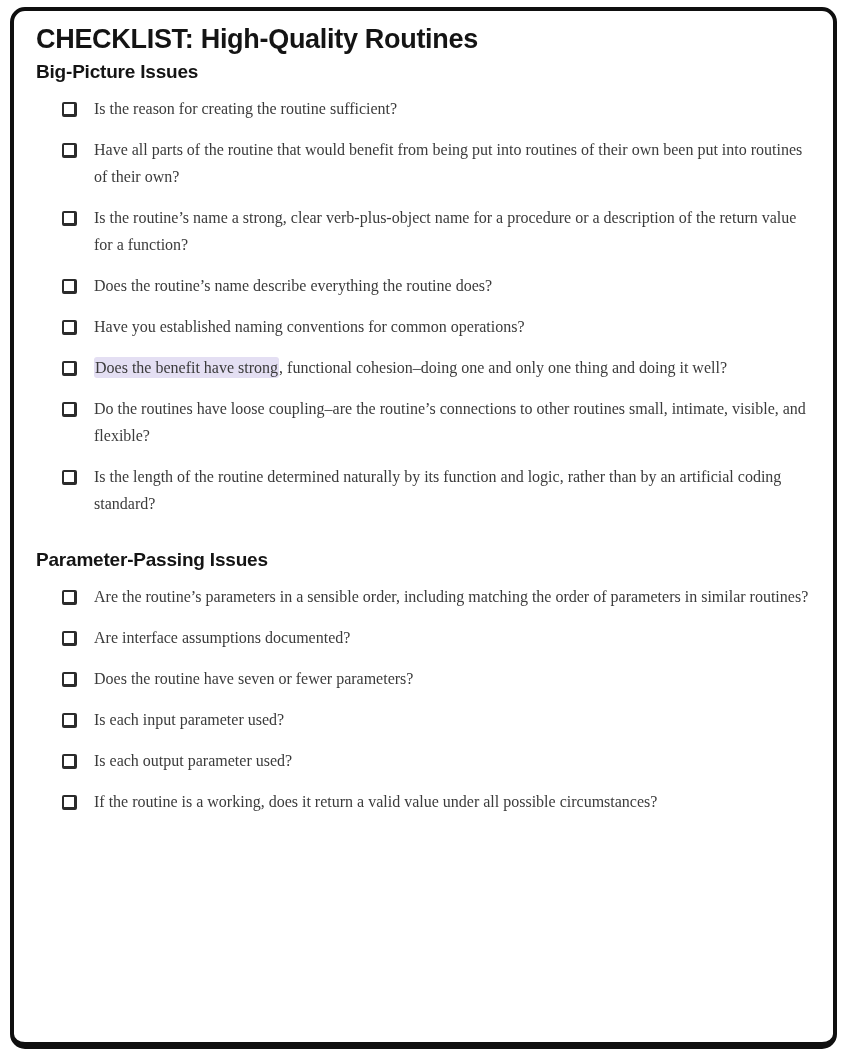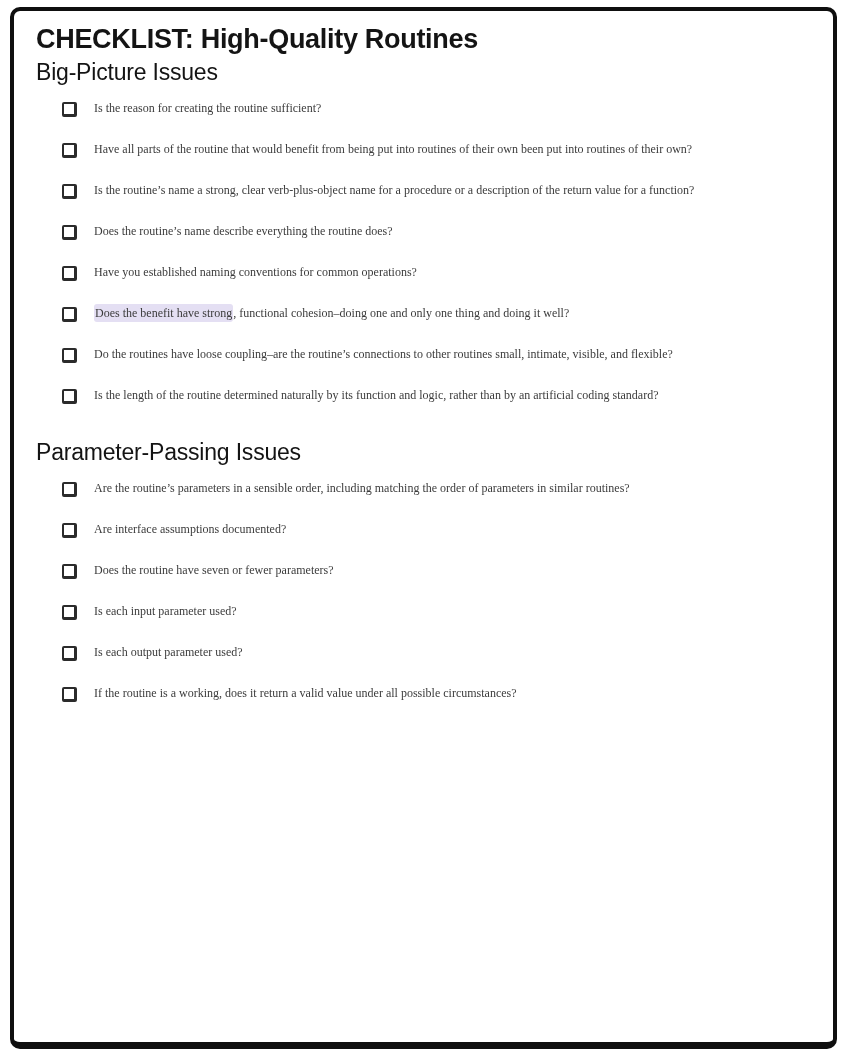--- a/index.html
+++ b/index.html
@@ -17,56 +17,56 @@
   }
   .sheet {
     position: absolute;
     left: 10px;
     top: 7px;
     right: 10px;
     bottom: 6px;
     box-sizing: border-box;
     border: 4px solid var(--border-color, #0f0f0f);
     border-bottom-width: 7px;
-    border-radius: 10px;
+    border-radius: 15px;
     padding: 12px 24px 8px 22px;
     overflow: hidden;
     background: #ffffff;
   }
   h1.doc-title {
     margin: 0 0 4px 0;
     font-family: "Liberation Sans", sans-serif;
     font-weight: bold;
     font-size: 27px;
     line-height: 32px;
     letter-spacing: -0.3px;
     color: var(--heading-color, #141414);
   }
   h2.section-heading {
     margin: 30px 0 10px 0;
     font-family: "Liberation Sans", sans-serif;
-    font-weight: normal;
-    font-size: 23px;
+    font-weight: bold;
+    font-size: 19px;
     line-height: 26px;
     letter-spacing: -0.2px;
     color: var(--heading-color, #141414);
   }
   h2.section-heading.first {
     margin-top: 2px;
   }
   ul.check-list {
     list-style: none;
     margin: 0;
     padding: 0 0 0 26px;
   }
   li.check-item {
     display: flex;
     align-items: flex-start;
     margin: 0 0 14px 0;
-    font-size: 12px;
+    font-size: 16px;
     line-height: 27px;
     color: var(--body-color, #3b3b3b);
   }
   .checkbox {
     flex: 0 0 auto;
     width: 10px;
     height: 10px;
     margin: 7px 17px 0 0;
     border: 2px solid #2b2b2b;
     border-right-width: 3px;

